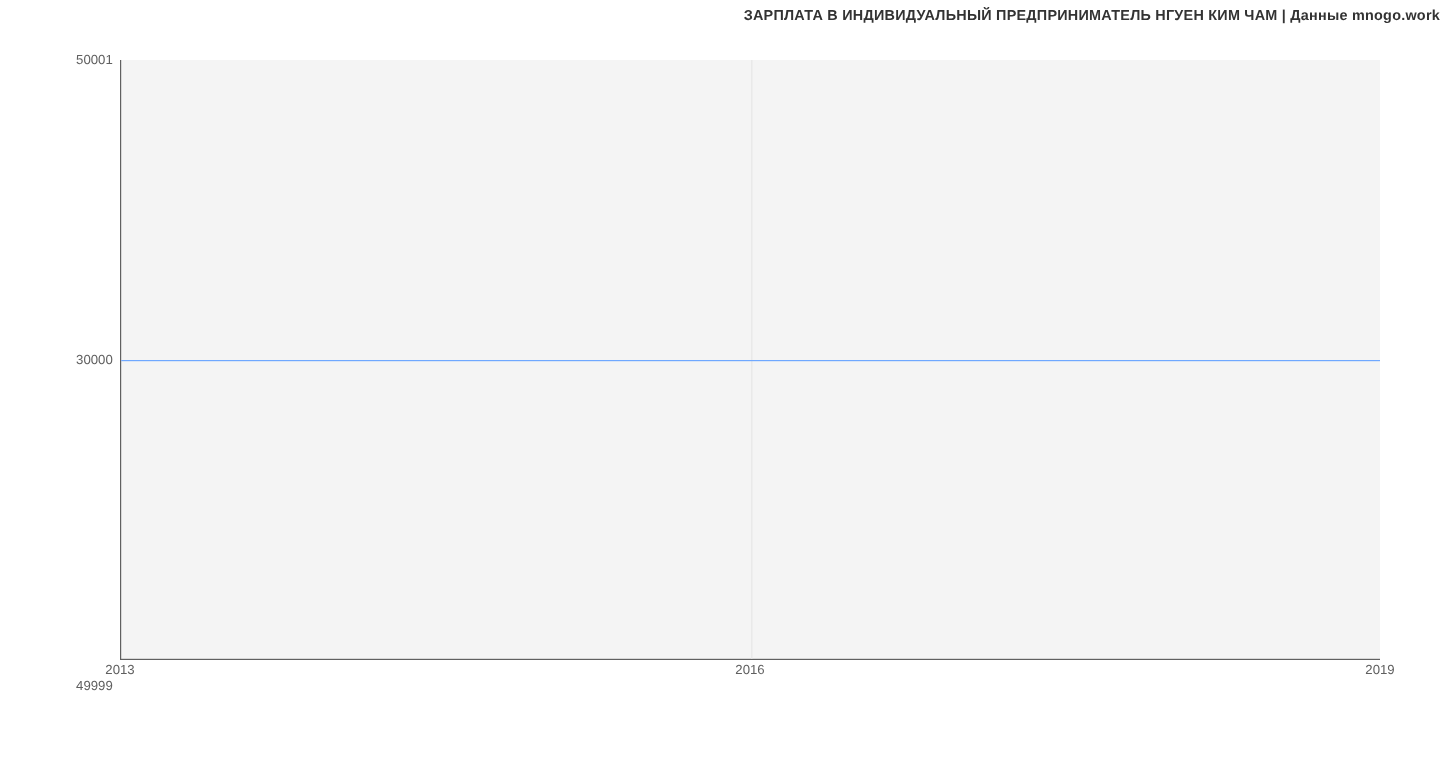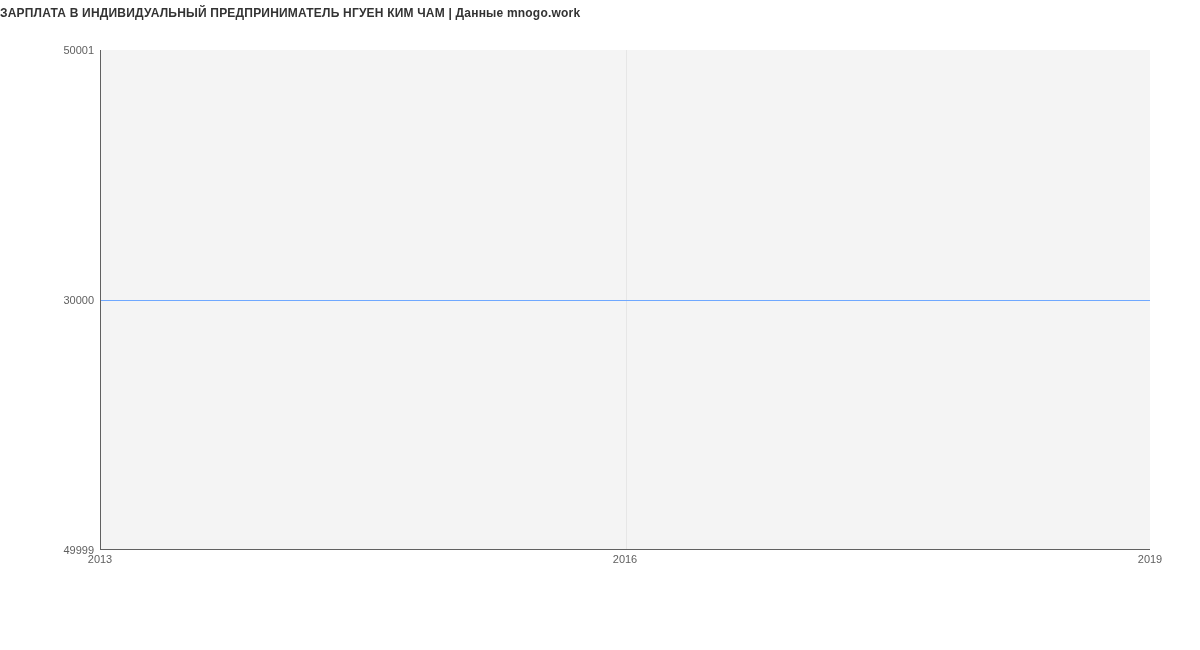--- a/index.html
+++ b/index.html
@@ -14,21 +14,21 @@
   .chart {
     position: relative;
     width: 1200px;
     height: 650px;
   }
   .title {
     position: absolute;
     top: 6px;
     left: 0;
     width: 1200px;
-    text-align: left;
+    text-align: right;
     font-size: 12px;
     font-weight: 700;
     color: #333;
     letter-spacing: 0.2px;
   }
   .plot {
     position: absolute;
     left: 100px;
     top: 50px;
     width: 1050px;
@@ -73,18 +73,18 @@
 <div class="chart">
   <div class="title">ЗАРПЛАТА В ИНДИВИДУАЛЬНЫЙ ПРЕДПРИНИМАТЕЛЬ НГУЕН КИМ ЧАМ | Данные mnogo.work</div>
 
   <div class="plot">
     <div class="xgrid" style="left:525px"></div>
     <div class="series-line" style="top:250px"></div>
   </div>
 
   <div class="ytick-label" style="top:50px">50001</div>
   <div class="ytick-label" style="top:300px">30000</div>
-  <div class="ytick-label" style="top:550px">49999</div>
+  <div class="ytick-label" style="top:572px">49999</div>
 
   <div class="xtick-label" style="left:100px">2013</div>
   <div class="xtick-label" style="left:625px">2016</div>
   <div class="xtick-label" style="left:1150px">2019</div>
 </div>
 
 </body></html>

